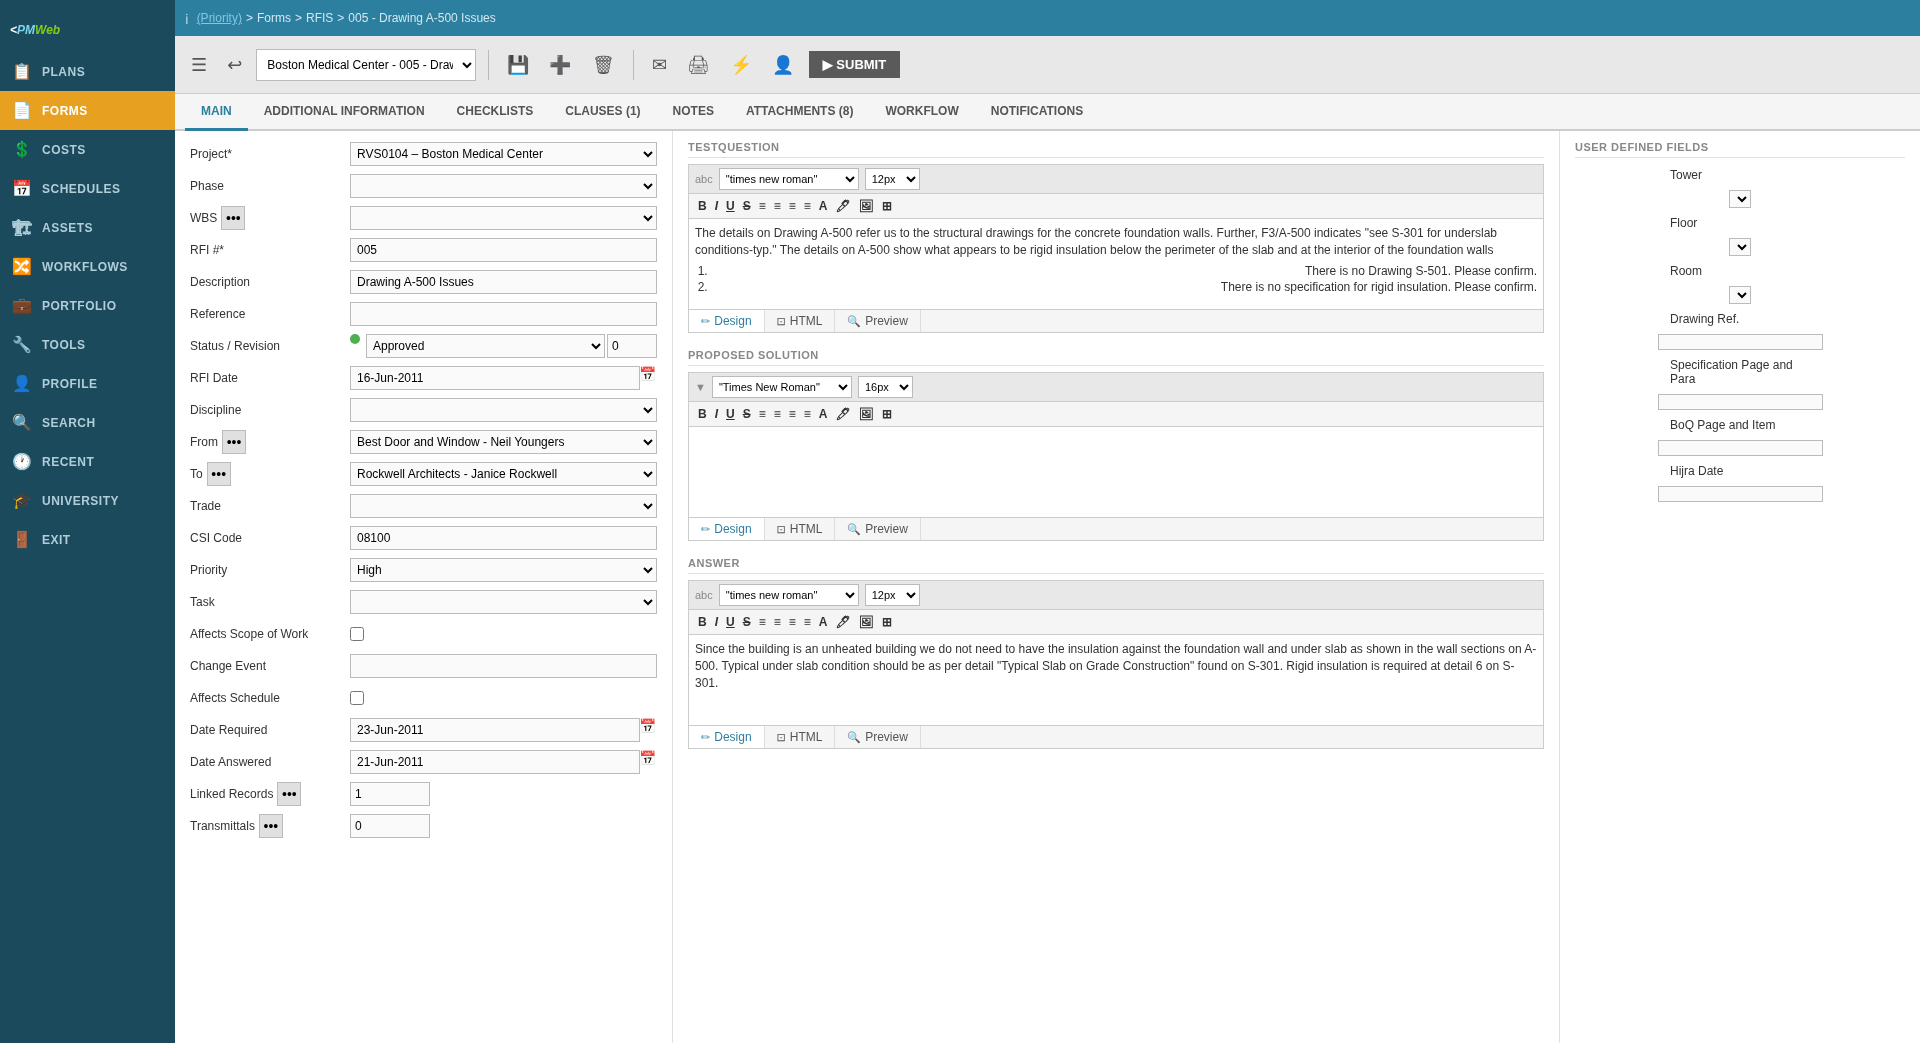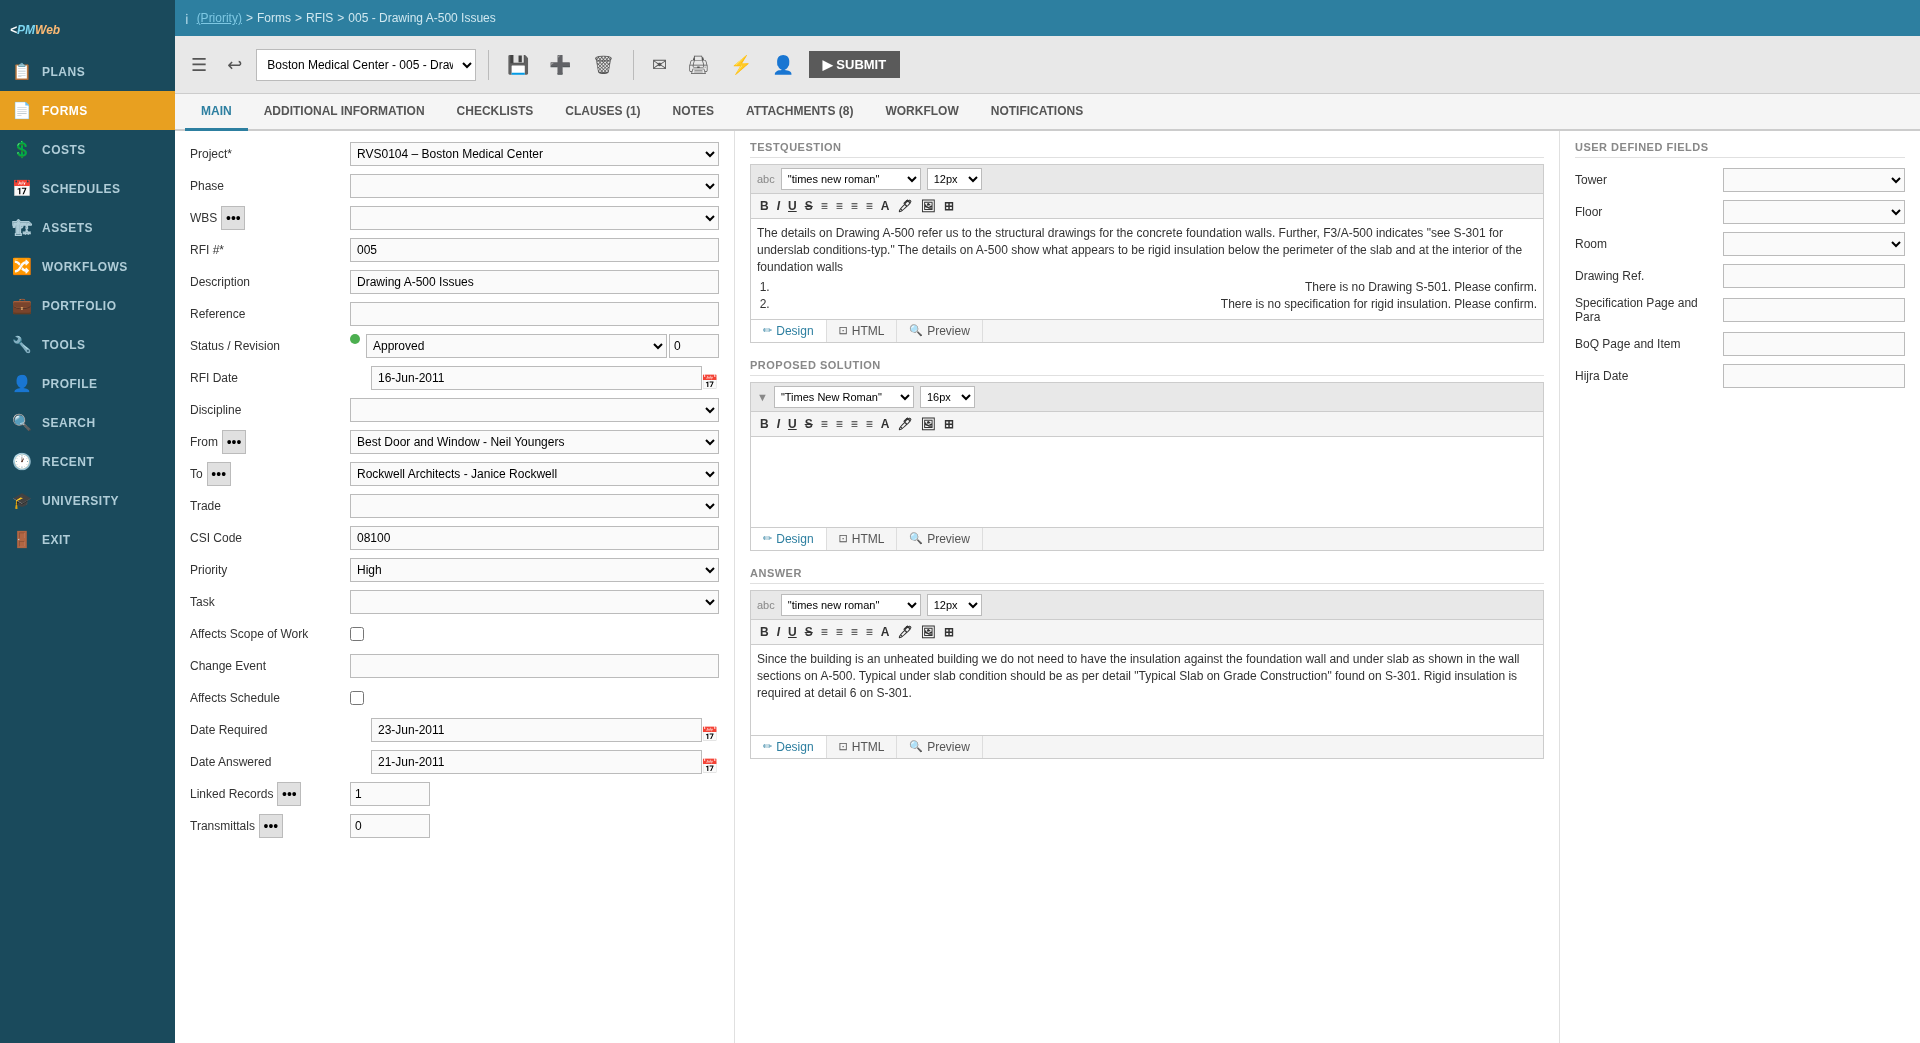--- a/index.html
+++ b/index.html
@@ -120,21 +120,21 @@
     
     .form-area {
       display: flex;
       flex: 1;
       overflow-y: auto;
       background: white;
     }
 
     
     .form-panel {
-      width: 560px;
+      width: 498px;
       flex-shrink: 0;
       padding: 10px 15px;
       overflow-y: auto;
       border-right: 1px solid #e0e0e0;
     }
 
     .form-row {
       display: flex;
       align-items: center;
       margin-bottom: 6px;
@@ -178,21 +178,21 @@
       width: 24px;
       height: 24px;
       cursor: pointer;
       display: flex;
       align-items: center;
       justify-content: center;
       font-size: 14px;
       flex-shrink: 0;
     }
     .status-dot { width: 10px; height: 10px; background: #4caf50; border-radius: 50%; display: inline-block; margin-right: 4px; }
-    .date-wrap { flex: 1; display: flex; align-items: flex-end; gap: 0; margin-left: 21px; }
+    .date-wrap { flex: 1; display: flex; align-items: flex-start; gap: 0; }
     .date-wrap input { flex: 1; }
     .cal-icon { font-size: 14px; color: #555; cursor: pointer; }
     .checkbox-input { width: 14px; height: 14px; cursor: pointer; }
     .num-box { width: 50px; height: 24px; border: 1px solid #bbb; padding: 0 4px; font-size: 12px; background: #fafafa; }
     .linked-num { width: 80px; height: 24px; border: 1px solid #bbb; background: #fafafa; font-size: 12px; padding: 0 4px; }
 
     
     .editor-panel {
       flex: 1;
       padding: 10px 15px;
@@ -286,20 +286,21 @@
       letter-spacing: 0.5px;
       margin-bottom: 10px;
       border-bottom: 1px solid #e0e0e0;
       padding-bottom: 4px;
     }
     .udf-row {
       display: flex;
       align-items: center;
       margin-bottom: 8px;
       gap: 8px;
+      flex-direction: column;
     }
     .udf-label {
       width: 140px;
       flex-shrink: 0;
       font-size: 12px;
       color: #333;
     }
     .udf-input {
       flex: 1;
       height: 24px;
@@ -320,21 +321,21 @@
     ::-webkit-scrollbar { width: 8px; height: 8px; }
     ::-webkit-scrollbar-track { background: #f0f0f0; }
     ::-webkit-scrollbar-thumb { background: #bbb; border-radius: 4px; }
   </style>
 </head>
 <body>
 
 <div class="sidebar">
   <div class="sidebar-logo">
     <span style="color:white;font-size:24px;font-weight:900;font-style:italic;">
-      <span style="color:white">&lt;</span><span style="color:#7dd6f0">PM</span><span style="color:#fdba74">Web</span>
+      <span style="color:white">&lt;</span><span style="color:#7dd6f0">PM</span><span style="color:#84cc16">Web</span>
     </span>
   </div>
   <div class="sidebar-item">
     <span class="si-icon">📋</span>
     <span>PLANS</span>
   </div>
   <div class="sidebar-item active">
     <span class="si-icon">📄</span>
     <span>FORMS</span>
   </div>

